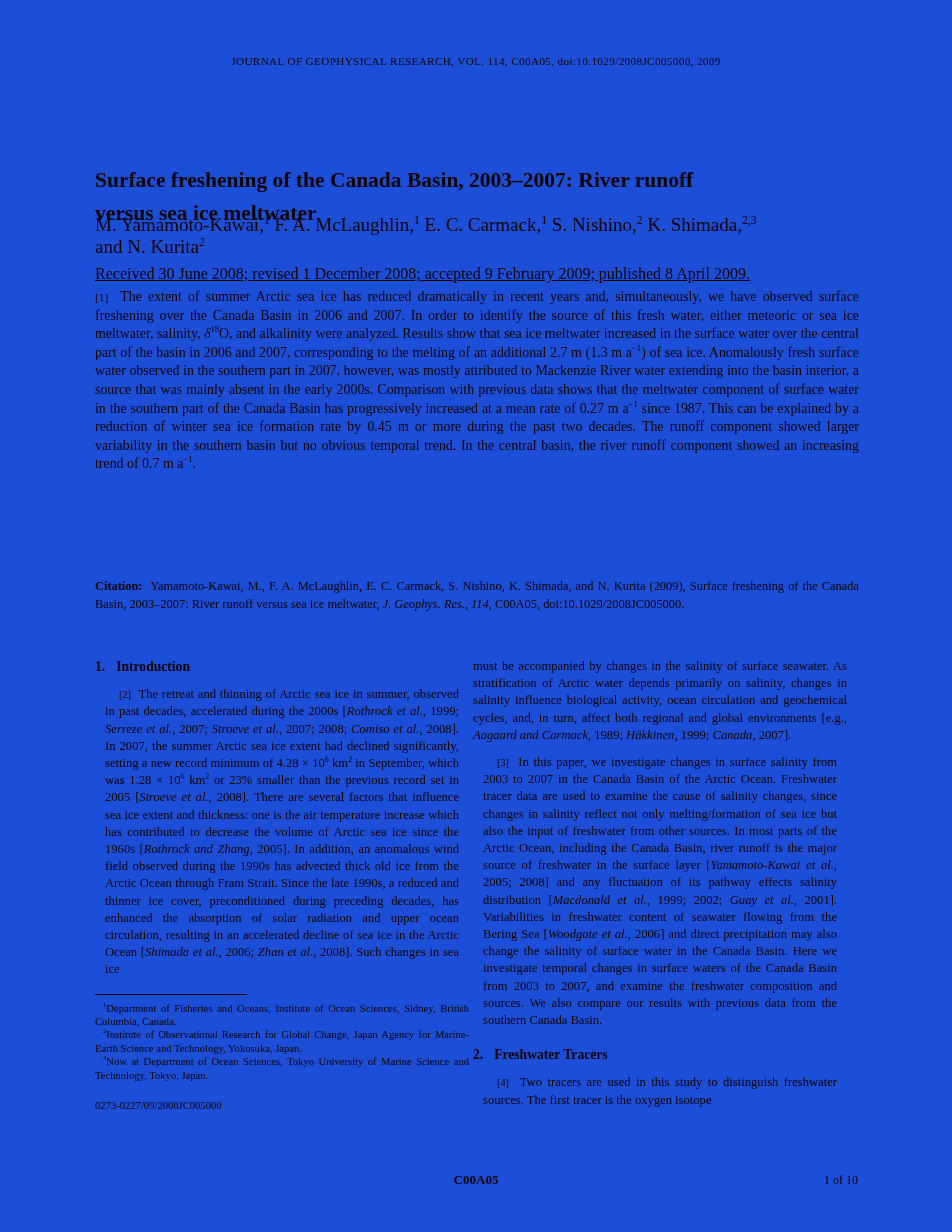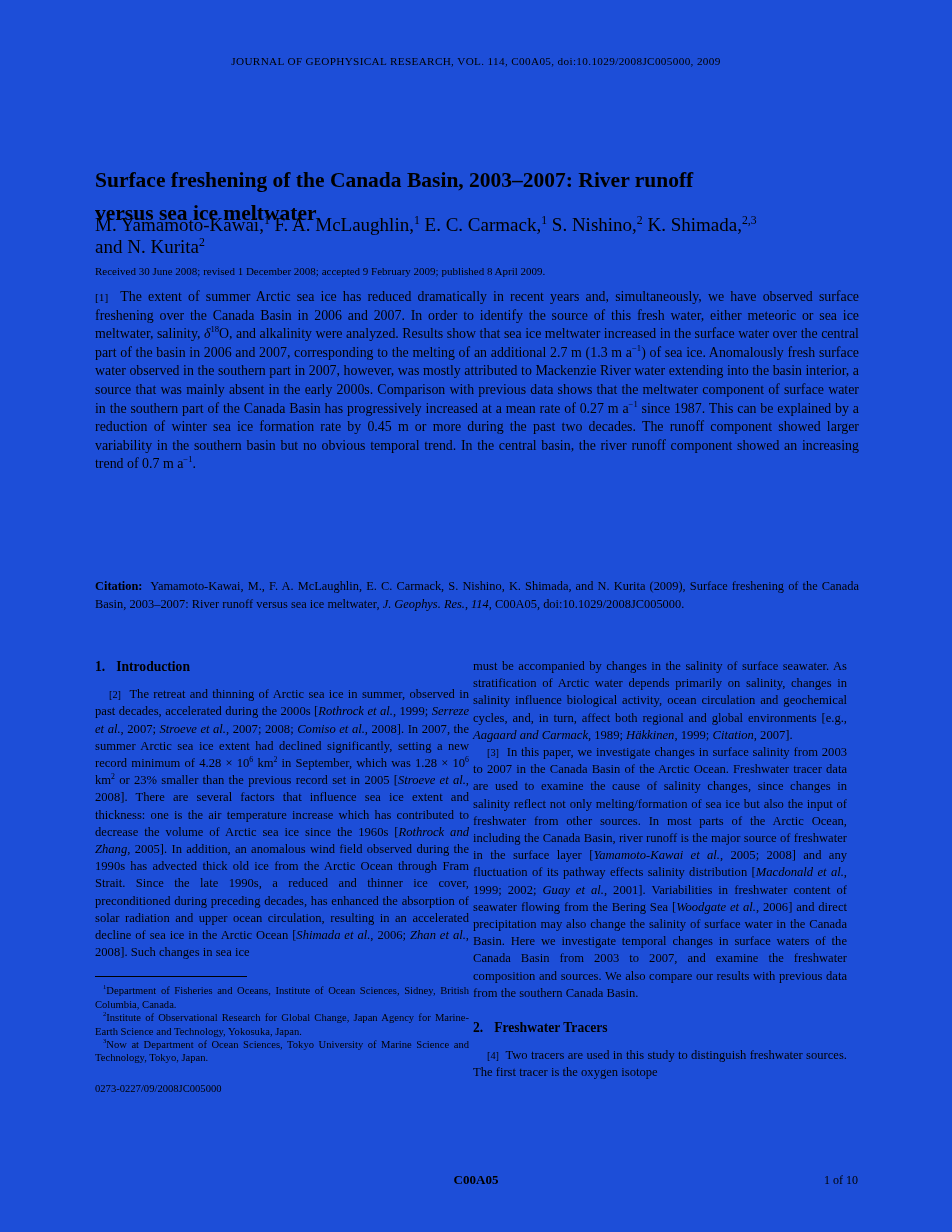--- a/index.html
+++ b/index.html
@@ -20,39 +20,40 @@
   .title {
     position:absolute; left:95px; top:150px; width:740px;
     font-size:21.5px; font-weight:bold; line-height:33px;
   }
   .authors {
     position:absolute; left:95px; top:214px; width:740px;
     font-size:19px; line-height:22px;
   }
   .received {
     position:absolute; left:95px; top:265px; width:740px;
-    font-size:11px;
+    font-size:16px;
+    text-decoration:underline;
   }
   .abstract {
     position:absolute; left:95px; top:288px; width:764px;
     font-size:13.9px; line-height:18.6px; text-align:justify;
   }
   .citation {
     position:absolute; left:95px; top:578px; width:764px;
     font-size:12.4px; line-height:17.5px; text-align:justify;
   }
   .columns {
     position:absolute; left:95px; top:658px; width:764px;
     display:flex; gap:4px;
   }
   .col { width:374px; font-size:12.6px; line-height:17.2px; text-align:justify; }
   h2.section { font-size:13.6px; font-weight:bold; margin:0 0 11px 0; text-align:left; }
   h2.section .sec-title { margin-left:11px; }
   h2.section.second { margin-top:17px; }
-  p.body { margin:0; text-indent:14px; }
+  p.body { margin:10px; text-indent:14px; }
   p.cont { margin:0; text-indent:0; }
   .fn-rule { width:152px; border:none; border-top:1px solid #000; margin:15px 0 7px 0; }
   p.footnote { font-size:10.6px; line-height:13.4px; text-indent:8px; margin:0; text-align:justify; }
   .copyright { margin-top:17px; }
   p.copyline { font-size:10.6px; line-height:13.6px; text-indent:0; margin:0; text-align:left; }
   .footer-id {
     position:absolute; top:1172px; left:0; right:0;
     text-align:center; font-weight:bold; font-size:13px;font-family:Liberation Serif, serif;
   }
   .footer-page {
@@ -86,21 +87,21 @@
       <p class="footnote"><sup>1</sup>Department of Fisheries and Oceans, Institute of Ocean Sciences, Sidney, British Columbia, Canada.</p>
       <p class="footnote"><sup>2</sup>Institute of Observational Research for Global Change, Japan Agency for Marine-Earth Science and Technology, Yokosuka, Japan.</p>
       <p class="footnote"><sup>3</sup>Now at Department of Ocean Sciences, Tokyo University of Marine Science and Technology, Tokyo, Japan.</p>
 
       <div class="copyright">
         <p class="copyline">0273-0227/09/2008JC005000</p>
       </div>
     </div>
 
     <div class="col">
-      <p class="cont">must be accompanied by changes in the salinity of surface seawater. As stratification of Arctic water depends primarily on salinity, changes in salinity influence biological activity, ocean circulation and geochemical cycles, and, in turn, affect both regional and global environments [e.g., <i>Aagaard and Carmack</i>, 1989; <i>Häkkinen</i>, 1999; <i>Citation</i>, 2007].</p>
+      <p class="cont">must be accompanied by changes in the salinity of surface seawater. As stratification of Arctic water depends primarily on salinity, changes in salinity influence biological activity, ocean circulation and geochemical cycles, and, in turn, affect both regional and global environments [e.g., <i>Aagaard and Carmack</i>, 1989; <i>Häkkinen</i>, 1999; <i>Canada</i>, 2007].</p>
       <p class="body"><span class="pnum">[3]</span>&nbsp; In this paper, we investigate changes in surface salinity from 2003 to 2007 in the Canada Basin of the Arctic Ocean. Freshwater tracer data are used to examine the cause of salinity changes, since changes in salinity reflect not only melting/formation of sea ice but also the input of freshwater from other sources. In most parts of the Arctic Ocean, including the Canada Basin, river runoff is the major source of freshwater in the surface layer [<i>Yamamoto-Kawai et al.</i>, 2005; 2008] and any fluctuation of its pathway effects salinity distribution [<i>Macdonald et al.</i>, 1999; 2002; <i>Guay et al.</i>, 2001]. Variabilities in freshwater content of seawater flowing from the Bering Sea [<i>Woodgate et al.</i>, 2006] and direct precipitation may also change the salinity of surface water in the Canada Basin. Here we investigate temporal changes in surface waters of the Canada Basin from 2003 to 2007, and examine the freshwater composition and sources. We also compare our results with previous data from the southern Canada Basin.</p>
       <h2 class="section second"><span>2.</span><span class="sec-title">Freshwater Tracers</span></h2>
       <p class="body"><span class="pnum">[4]</span>&nbsp; Two tracers are used in this study to distinguish freshwater sources. The first tracer is the oxygen isotope</p>
     </div>
 
   </div>
 
   <div class="footer-id">C00A05</div>
   <div class="footer-page">1 of 10</div>
 

